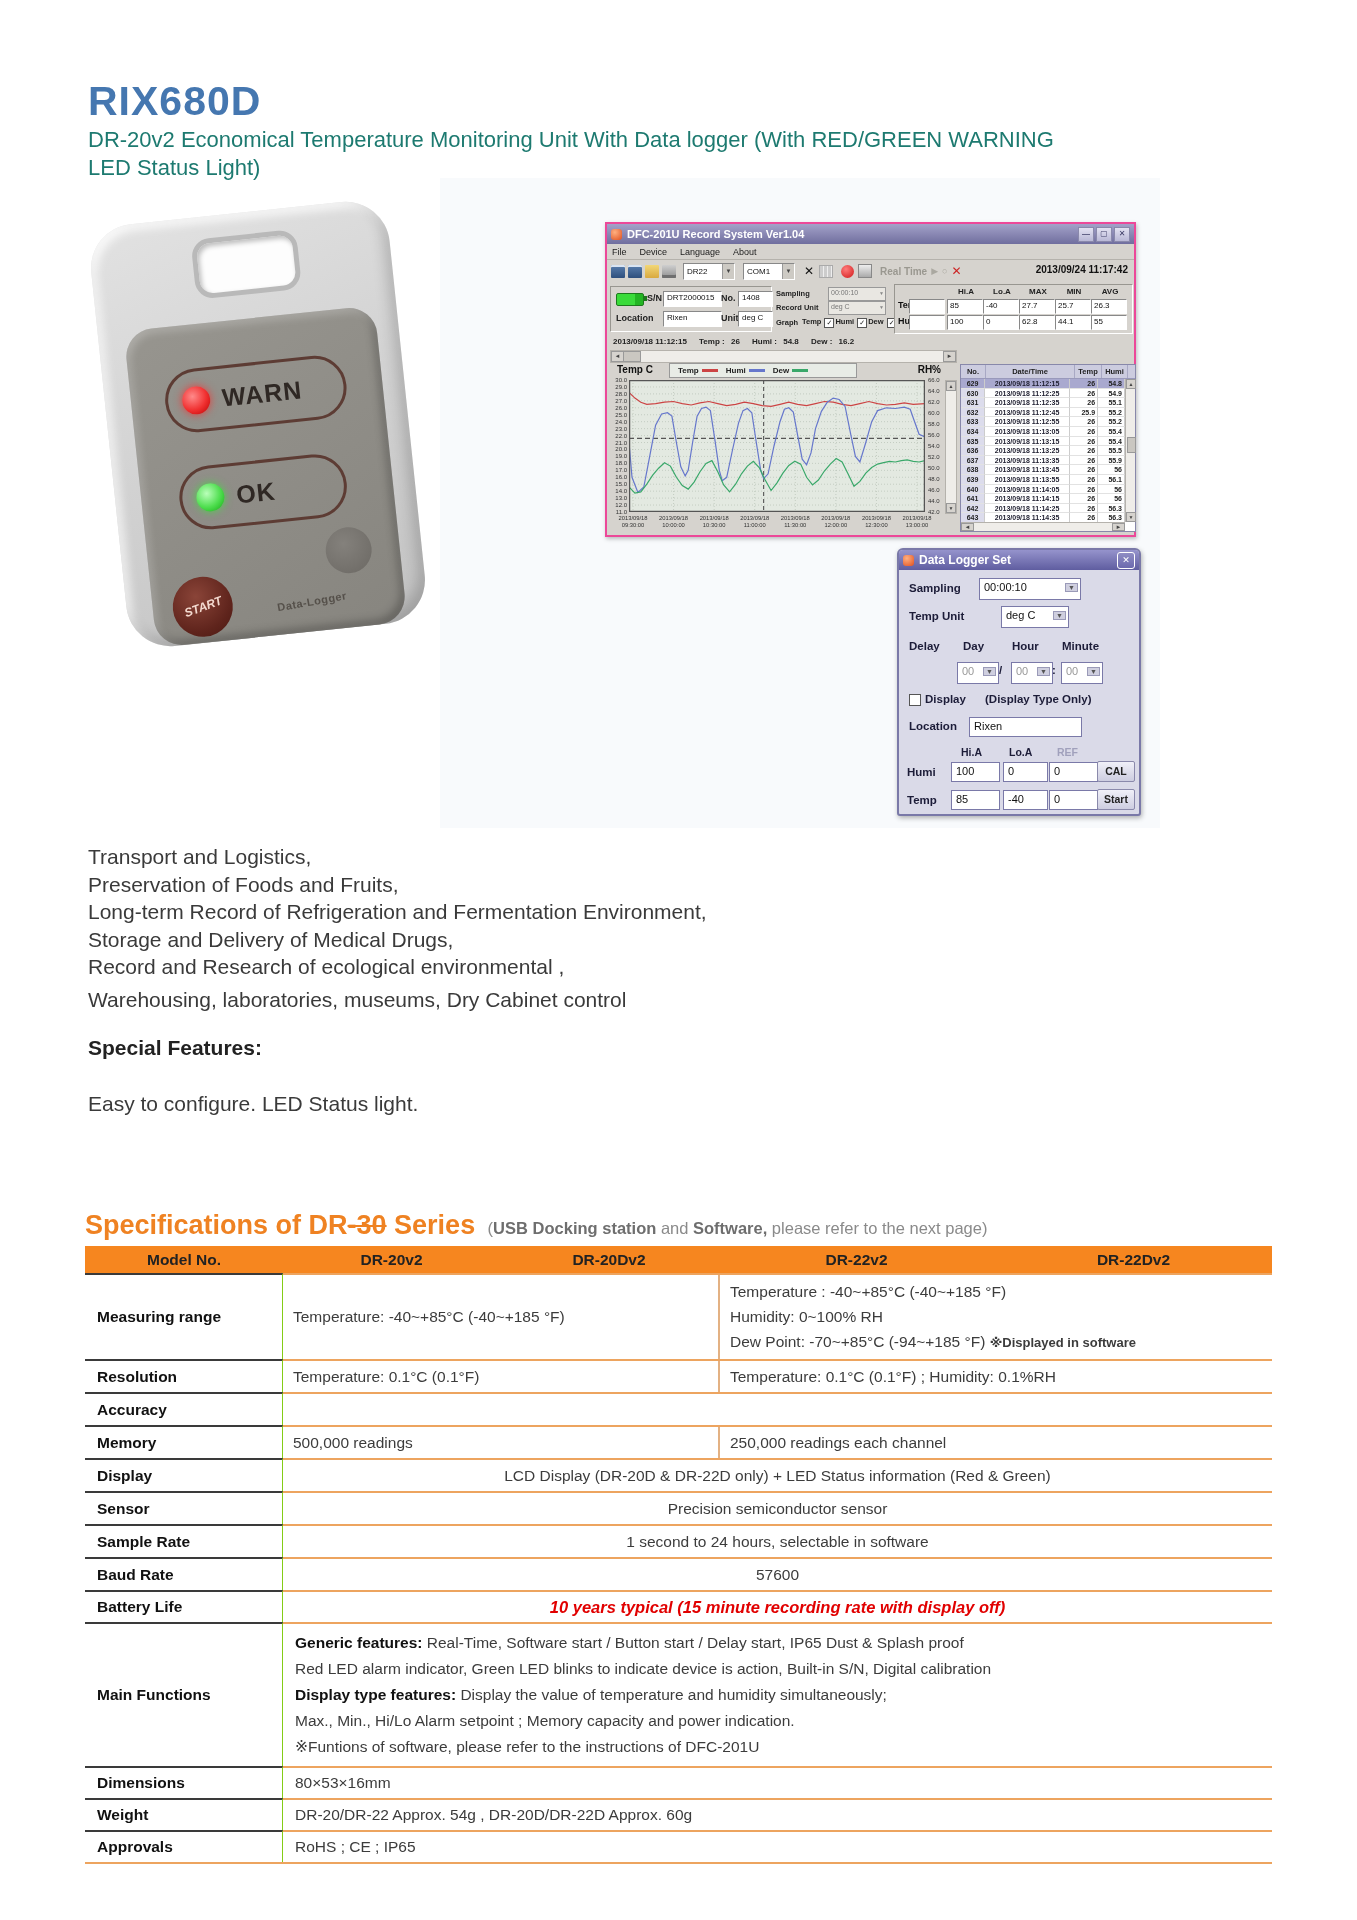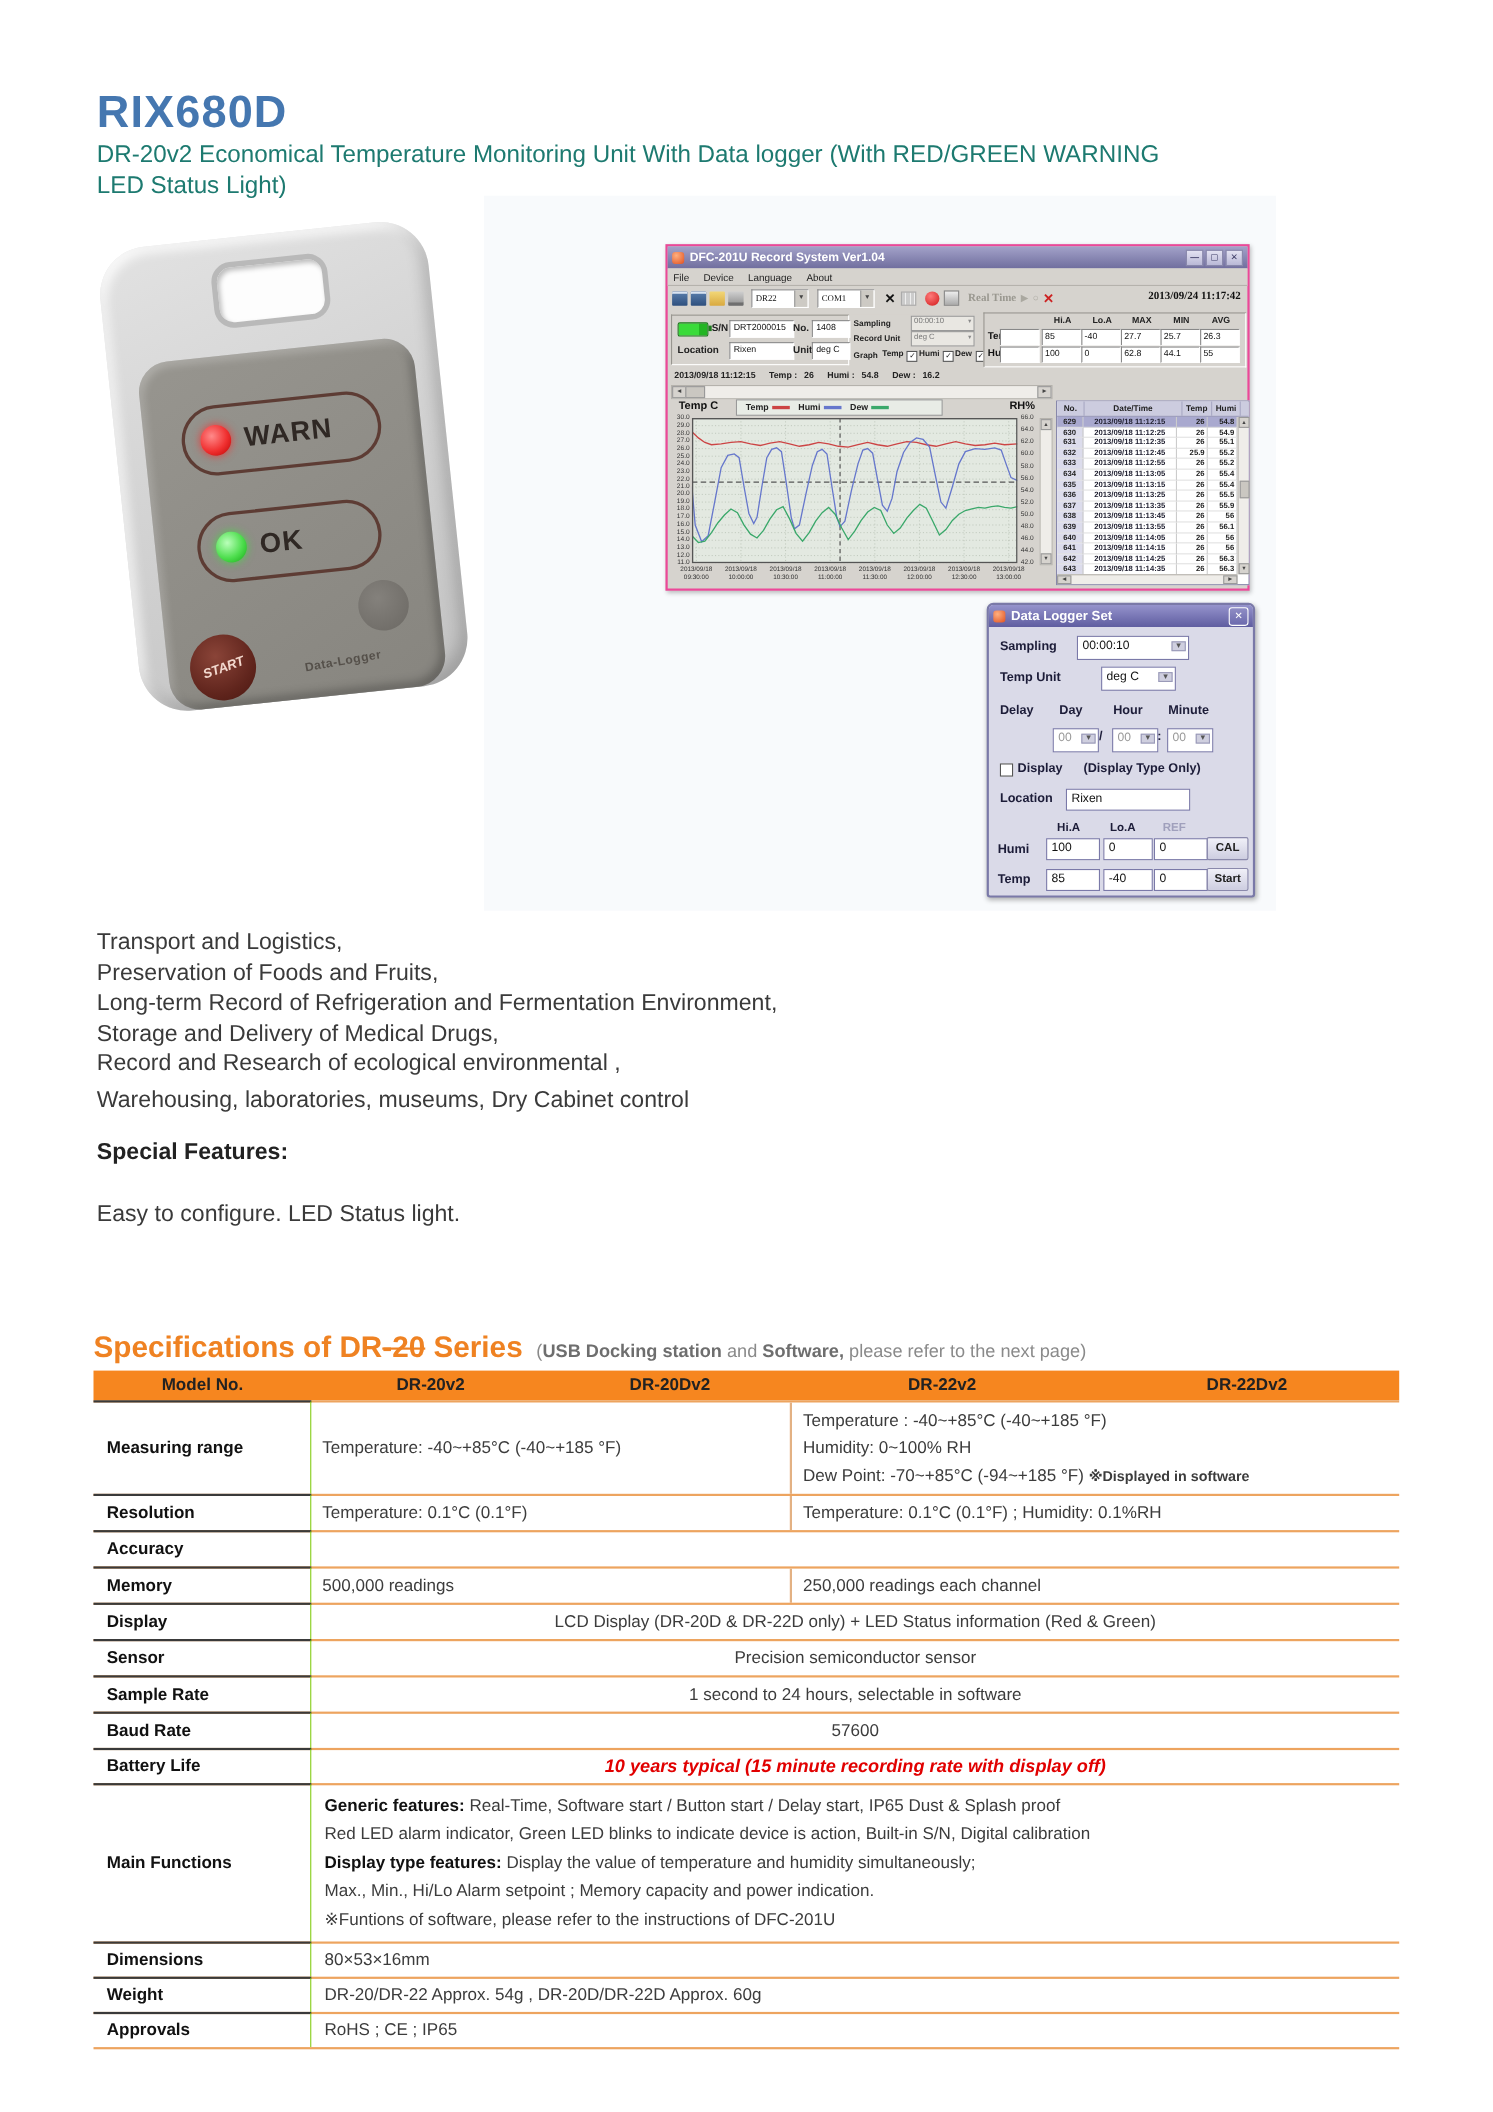--- a/index.html
+++ b/index.html
@@ -32,21 +32,21 @@
   .start-btn span{color:#f3d9cf;font-size:12px;font-weight:bold;font-style:italic;transform:rotate(-14deg);}
 
   
   .sw{left:605px;top:222px;width:527px;height:311px;background:#d6d3ce;border:2px solid #ec4899;box-shadow:1px 2px 4px rgba(0,0,0,0.25);font-size:9px;}
   .sw-titlebar{position:absolute;left:0;top:0;right:0;height:20px;background:linear-gradient(180deg,#a3a2c9,#706e9e);display:flex;align-items:center;padding:0 4px;}
   .sw-appicon{width:11px;height:11px;border-radius:3px;background:radial-gradient(circle at 35% 30%,#ffb080,#e05020);margin-right:5px;}
   .sw-title{color:#fff;font-weight:bold;font-size:11px;flex:1;white-space:nowrap;}
   .sysbtn{width:14px;height:13px;margin-left:2px;background:linear-gradient(180deg,#e3e2f2,#b9b8d6);border:1px solid #8a89ab;font-size:8px;line-height:11px;text-align:center;color:#3d3c66;font-weight:bold;cursor:pointer;}
   .sw-menubar{position:absolute;left:0;top:20px;right:0;height:15px;background:#d6d3ce;border-bottom:1px solid #b5b2ac;display:flex;align-items:center;padding-left:5px;}
   .menu-item{margin-right:13px;font-size:9px;color:#222;cursor:pointer;}
-  .sw-toolbar{position:absolute;left:0;top:35px;right:0;height:24px;display:flex;align-items:center;padding-left:4px;font-family:Liberation Serif, serif;}
+  .sw-toolbar{position:absolute;left:0;top:35px;right:0;height:24px;display:flex;align-items:center;padding-left:4px;}
   .tbicon{width:14px;height:13px;margin-right:3px;border-radius:1px;cursor:pointer;}
   .icon-disk{background:linear-gradient(180deg,#5a7fae,#2e4f7d);box-shadow:inset 0 2px 0 #d9e4f2;}
   .icon-folder{background:linear-gradient(180deg,#f2d777,#d9a93f);}
   .icon-printer{background:linear-gradient(180deg,#cfcfcf,#8f8f8f);box-shadow:inset 0 -3px 0 #6f6f6f;}
   .tb-combo{width:50px;height:15px;background:#fff;border:1px solid #888;border-right-color:#fff;border-bottom-color:#fff;display:flex;align-items:center;margin:0 4px;cursor:pointer;}
   .tb-combo .val{flex:1;font-size:8px;padding-left:3px;color:#111;}
   .dd-btn{width:11px;height:100%;background:#cdcac4;border-left:1px solid #999;font-size:6px;line-height:14px;text-align:center;color:#444;}
   .tb-x{font-size:12px;font-weight:bold;color:#111;margin:0 5px;cursor:pointer;}
   .tb-grid{width:12px;height:11px;border:1px solid #aaa;background:repeating-linear-gradient(90deg,#ccc 0 3px,#eee 3px 4px);margin-right:8px;}
   .tb-stop{width:13px;height:13px;border-radius:50%;background:radial-gradient(circle at 38% 32%,#ff7a7a,#d01818);margin-right:4px;cursor:pointer;}
@@ -566,21 +566,21 @@
       <div>Preservation of Foods and Fruits,</div>
       <div>Long-term Record of Refrigeration and Fermentation Environment,</div>
       <div>Storage and Delivery of Medical Drugs,</div>
       <div>Record and Research of ecological environmental ,</div>
     </div>
   <div class="abs apps2">Warehousing, laboratories, museums, Dry Cabinet control</div>
   <div class="abs feat-head">Special Features:</div>
   <div class="abs feat1">Easy to configure. LED Status light.</div>
 
   <div class="abs spec-title-row">
-    <span class="spec-title"><span>Specifications of DR</span><span class="strike">-20</span><span> Series</span></span>
+    <span class="spec-title"><span>Specifications of DR</span><span class="strike">-30</span><span> Series</span></span>
     <span class="spec-note"><span>(</span><b>USB Docking station</b><span> and </span><b>Software,</b><span> please refer to the next page</span><span>)</span></span>
   </div>
   <div class="abs spec-table" id="specTable">
     <div class="spec-head" id="specHead">
         <span class="hc" style="width: 198px;">Model No.</span>
         <span class="hc" style="width: 217px;">DR-20v2</span>
         <span class="hc" style="width: 218px;">DR-20Dv2</span>
         <span class="hc" style="width: 277px;">DR-22v2</span>
         <span class="hc" style="width: 277px;">DR-22Dv2</span>
       </div>

